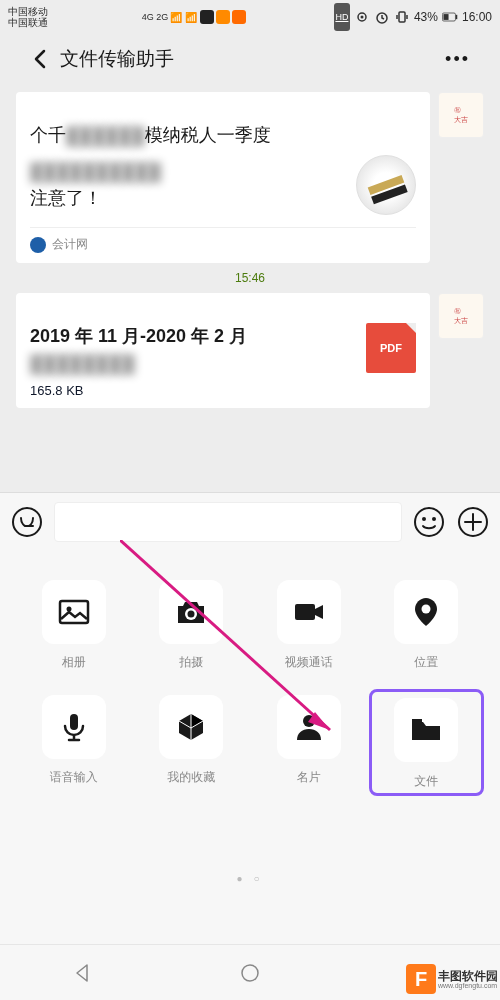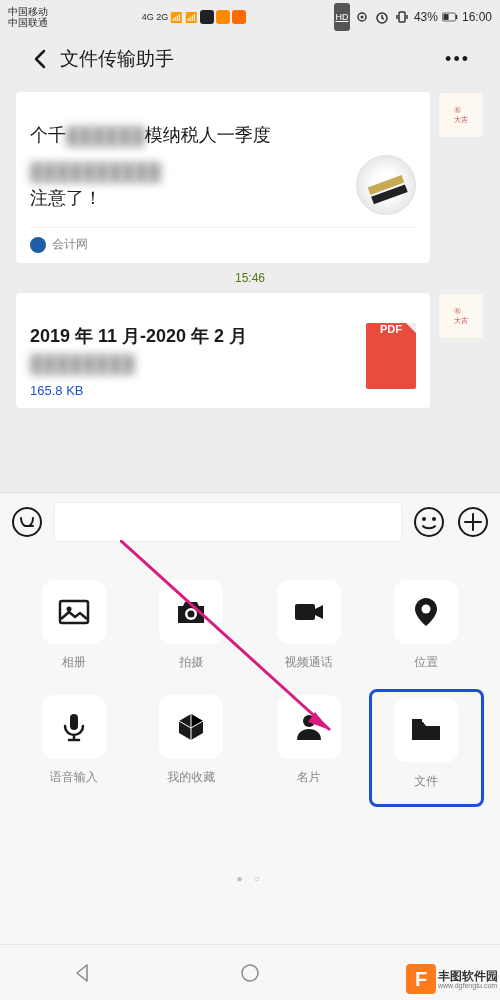--- a/index.html
+++ b/index.html
@@ -22,32 +22,32 @@
     .card-text { flex:1; font-size:18px; color:#1a1a1a; line-height:1.5; }
     .thumb { width:60px; height:60px; border-radius:30px; background:radial-gradient(circle,#fff 30%,#d8d8d8); display:flex; align-items:center; justify-content:center; overflow:hidden; border:1px solid #e0e0e0; }
     .thumb .pen { width:36px; height:8px; background:#c9a956; transform:rotate(-20deg); box-shadow:0 10px 0 #222; }
     .card-footer { border-top:1px solid #eee; margin-top:12px; padding-top:8px; display:flex; align-items:center; gap:6px; font-size:12px; color:#888; }
     .src-ico { width:16px; height:16px; border-radius:8px; background:#1e5fa8; }
     .avatar { position:absolute; right:-54px; top:0; width:46px; height:46px; border-radius:4px; background:#fdf8f0; display:flex; flex-direction:column; align-items:center; justify-content:center; font-size:7px; color:#c44; border:1px solid #eee; }
     .time-label { text-align:center; font-size:12px; color:#4d7c0f; margin:6px 0; }
     .pdf-card { display:flex; align-items:flex-start; gap:12px; }
     .pdf-info { flex:1; }
     .pdf-info h3 { font-size:18px; font-weight:700; color:#1a1a1a; line-height:1.5; }
-    .pdf-size { font-size:13px; color:#1d4ed8; margin-top:6px; }
-    .pdf-ico { width:50px; height:66px; background:#e74c3c; border-radius:2px; display:flex; justify-content:center; color:#fff; font-size:11px; font-weight:bold; position:relative; }
+    .pdf-size { font-size:13px; color:#0f172a; margin-top:6px; }
+    .pdf-ico { width:50px; height:50px; background:#e74c3c; border-radius:2px; display:flex; align-items:center; justify-content:center; color:#fff; font-size:11px; font-weight:bold; position:relative; }
     .pdf-ico::before { content:''; position:absolute; top:0; right:0; border-style:solid; border-width:0 10px 10px 0; border-color:transparent #ededed transparent transparent; }
     .input-bar { position:absolute; left:0; right:0; top:492px; background:#f7f7f7; border-top:1px solid #ddd; height:58px; display:flex; align-items:center; padding:0 10px; gap:10px; }
     .circle-btn { width:34px; height:34px; display:flex; align-items:center; justify-content:center; }
     .text-input { flex:1; height:40px; background:#fff; border-radius:4px; border:1px solid #eee; }
     .attach-panel { position:absolute; left:0; right:0; top:550px; bottom:56px; background:#f7f7f7; padding:30px 20px 10px; }
     .grid { display:grid; grid-template-columns:repeat(4,1fr); gap:24px 10px; }
     .cell { display:flex; flex-direction:column; align-items:center; gap:10px; }
     .cell-box { width:64px; height:64px; background:#fff; border-radius:12px; display:flex; align-items:center; justify-content:center; }
     .cell-label { font-size:12px; color:#888; }
-    .hl { border:3px solid #1d4ed8; border-radius:8px; padding:6px 4px 14px; margin:-6px -4px -2px;gap:11px; }
+    .hl { border:3px solid #8b5cf6; border-radius:8px; padding:6px 4px 3px; margin:-6px -4px -2px;gap:11px; }
     .dots-ind { position:absolute; bottom:60px; left:0; right:0; text-align:center; color:#bbb; font-size:10px; letter-spacing:4px;}
     .nav-bar { position:absolute; left:0; right:0; bottom:0; height:56px; background:#f7f7f7; border-top:1px solid #e6e6e6; display:flex; align-items:center; justify-content:space-around; }
     .watermark { position:absolute; right:2px; bottom:6px; display:flex; align-items:center; gap:2px; }
     .wm-ico { width:30px; height:30px; background:#ff7a1a; border-radius:4px; display:flex; align-items:center; justify-content:center; color:#fff; font-size:20px; font-weight:bold; }
     .wm-text { font-size:12px; font-weight:bold; color:#333; line-height:1; }
     .wm-text small { font-size:7px; font-weight:normal; color:#777; display:block; }
     svg { display:block; }
   </style>
 </head>
 <body>

